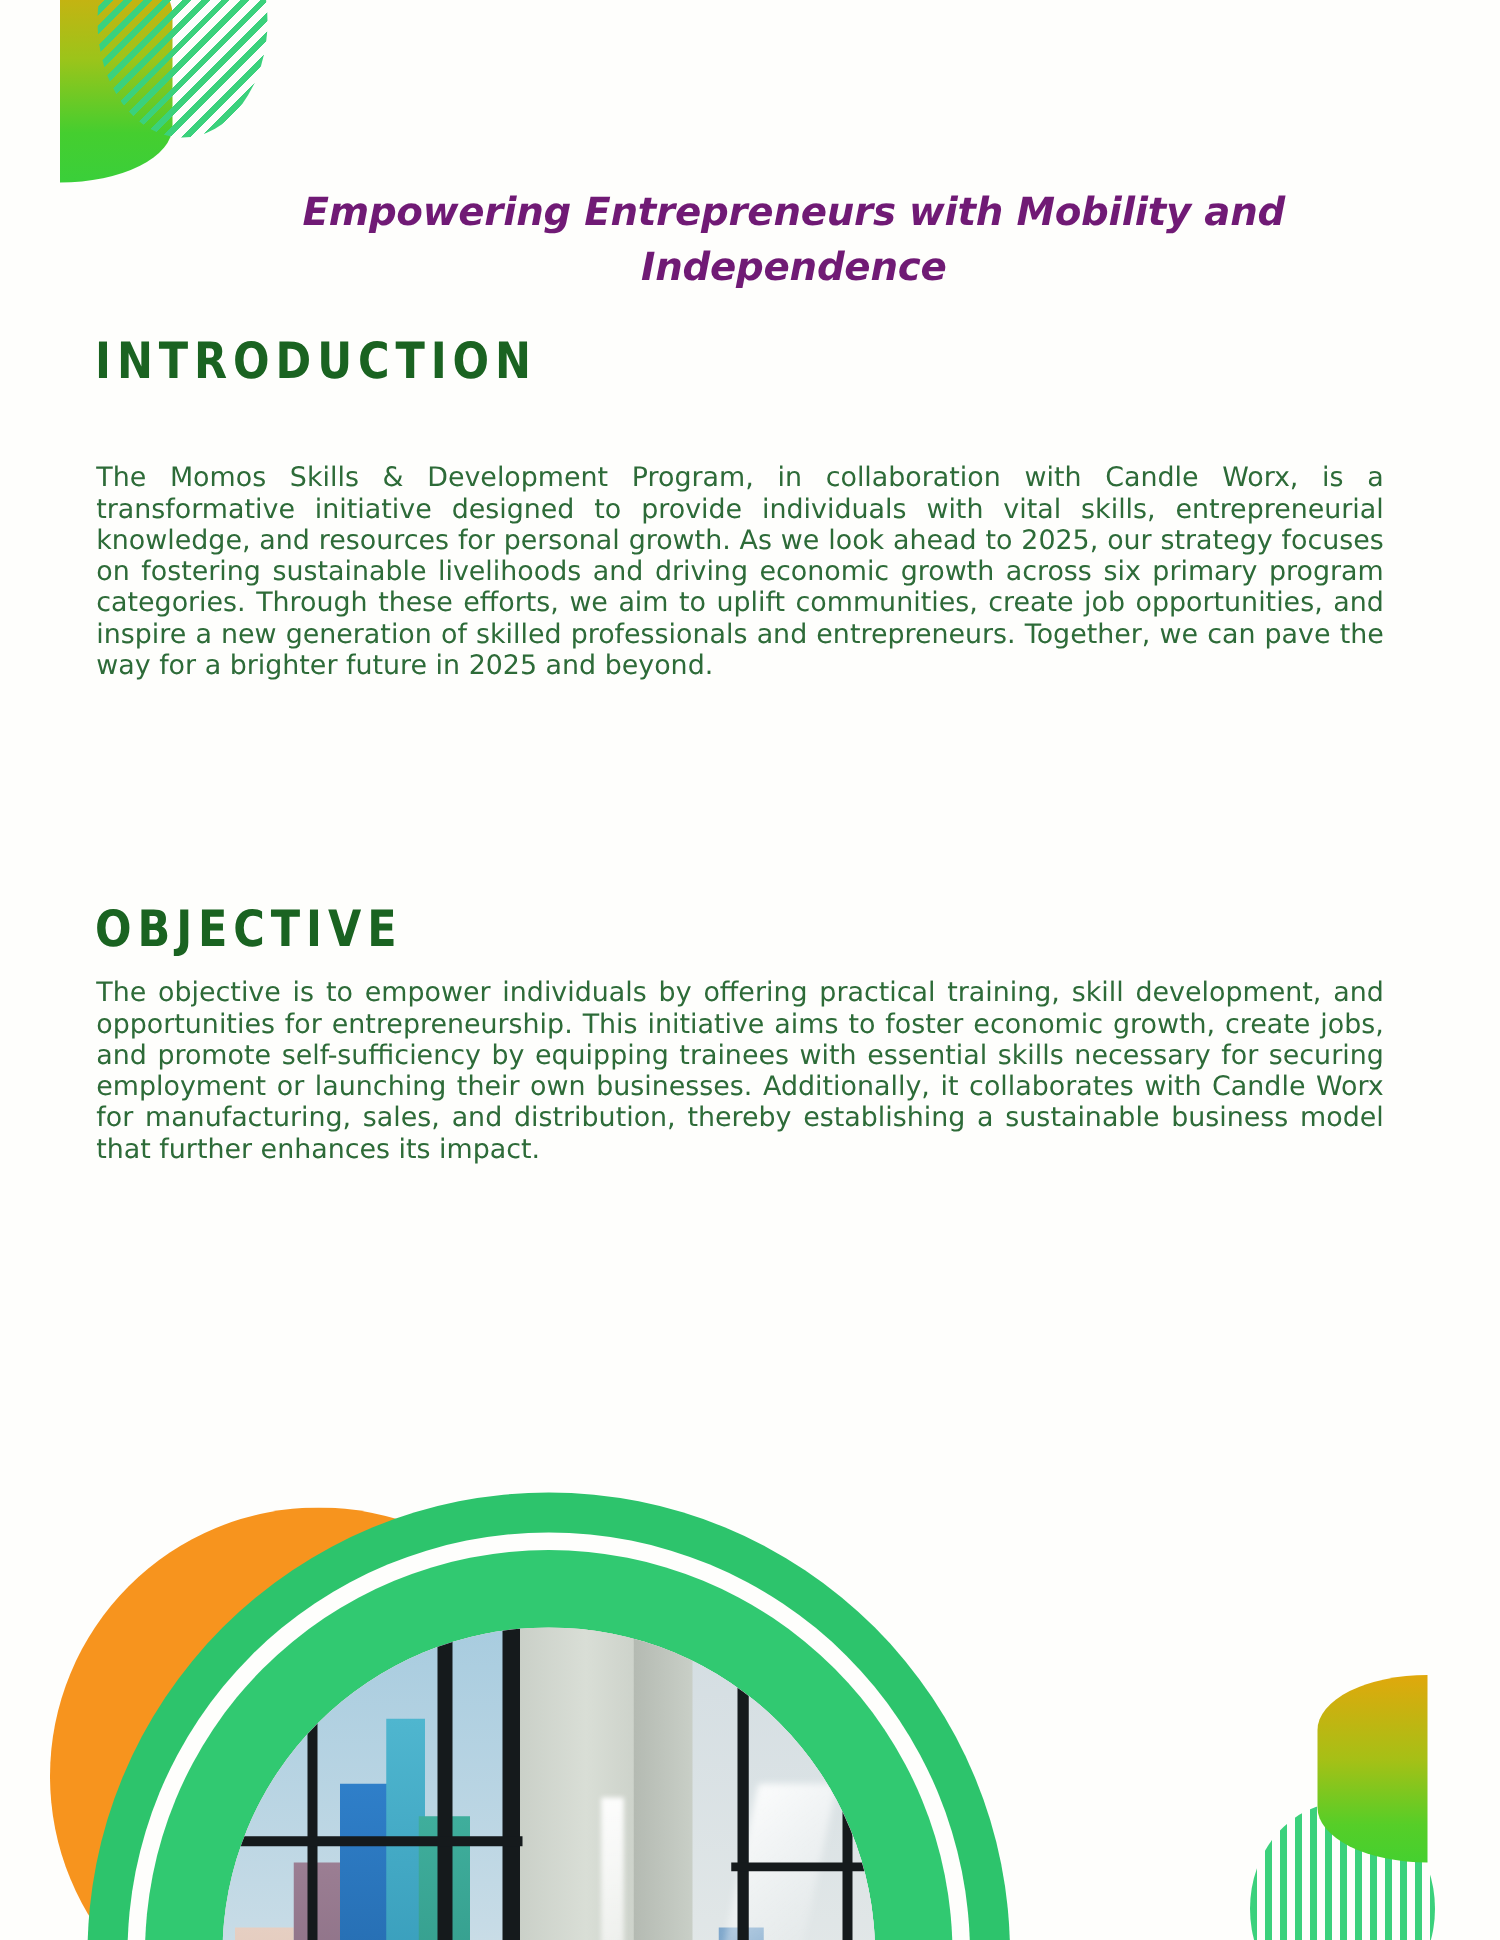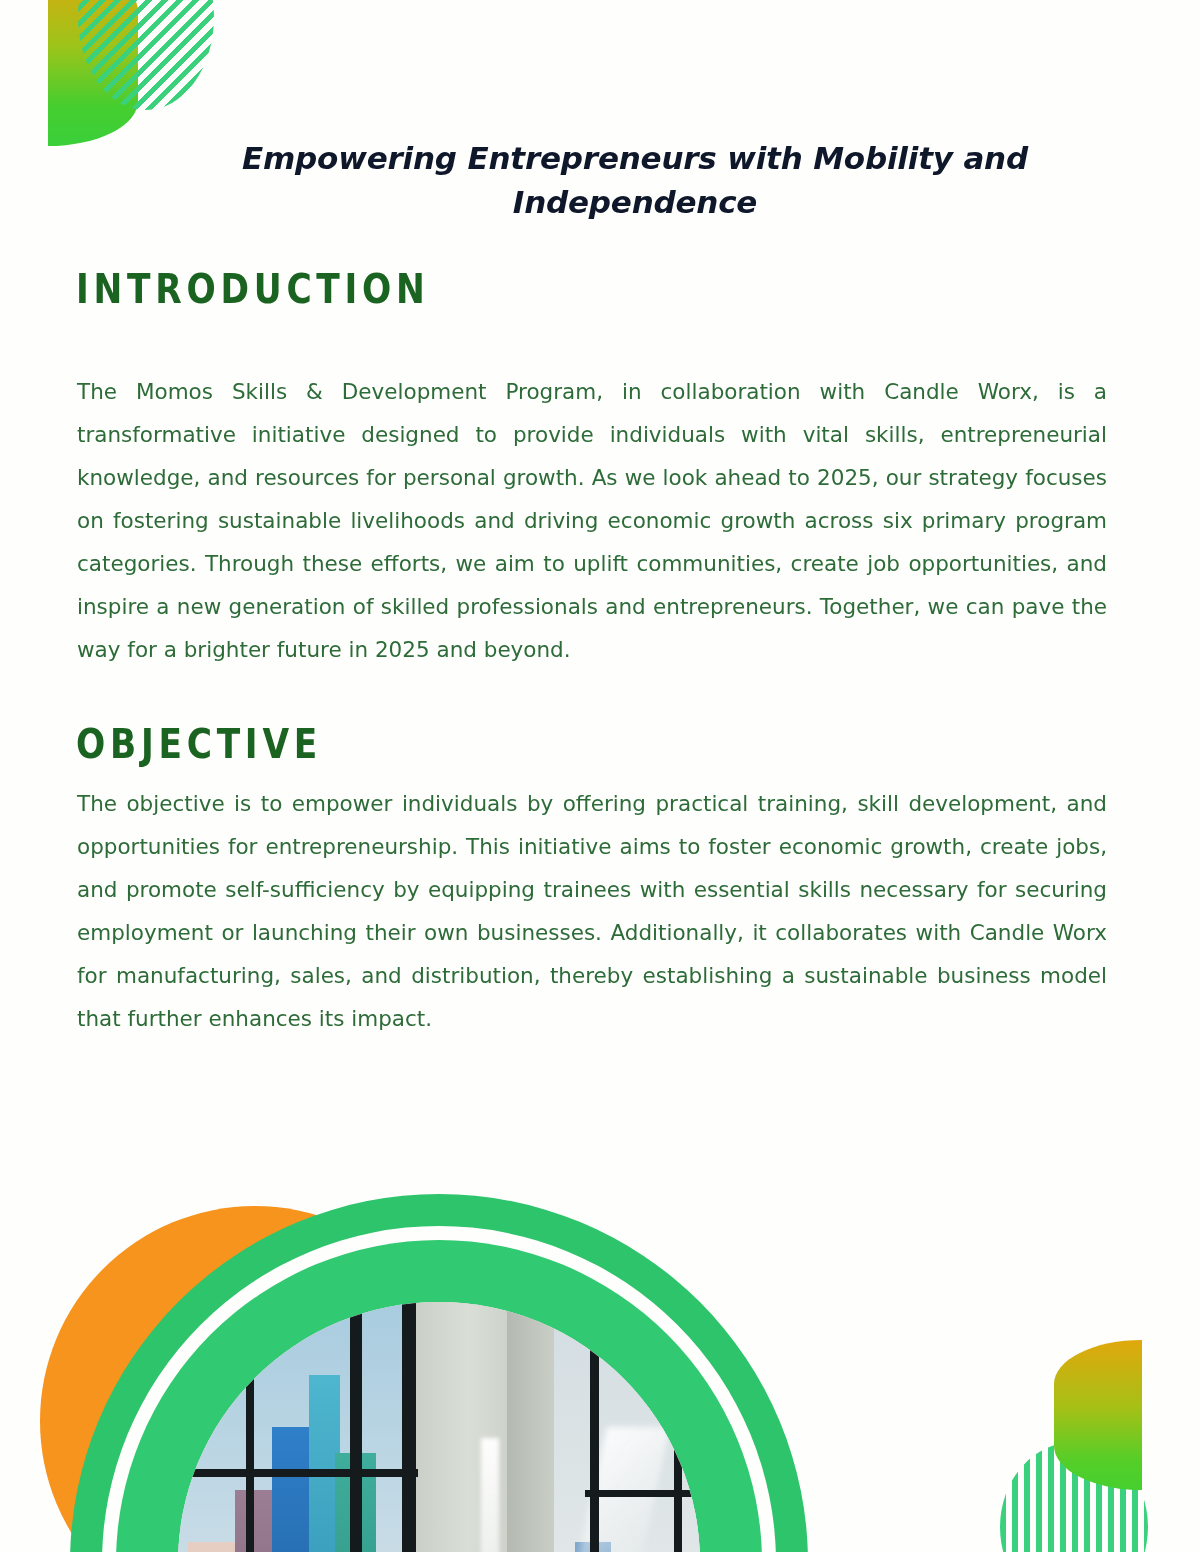--- a/index.html
+++ b/index.html
@@ -52,29 +52,29 @@
         -45deg,
         #3BD17C 0px, #3BD17C 5px,
         rgba(255,255,255,0) 5px, rgba(255,255,255,0) 11px
       );
   }
 
   
   .doc-title {
     position: absolute;
     left: 240px;
-    top: 136px;
+    top: 148px;
     width: 790px;
     text-align: center;
     font-family: "DejaVu Sans", sans-serif;
     font-size: 31px;
     font-weight: bold;
     font-style: italic;
     line-height: 1.42;
-    color: #0f172a;
+    color: #701a75;
     letter-spacing: -0.2px;
   }
 
   
   .section-heading {
     position: absolute;
     left: 76px;
     font-family: "DejaVu Sans", sans-serif;
     font-size: 40px;
     font-weight: bold;
@@ -86,21 +86,21 @@
   #heading-introduction { top: 266px; }
   #heading-objective    { top: 721px; }
 
   
   .body-paragraph {
     position: absolute;
     left: 77px;
     width: 1030px;
     font-family: "DejaVu Sans", sans-serif;
     font-size: 21.5px;
-    line-height: 43px;
+    line-height: 25px;
     color: #2D6B38;
     text-align: justify;
     text-justify: inter-word;
   }
   #paragraph-introduction { top: 370px; }
   #paragraph-objective    { top: 782px; }
 
   
   .hero-wrap {
     position: absolute;

